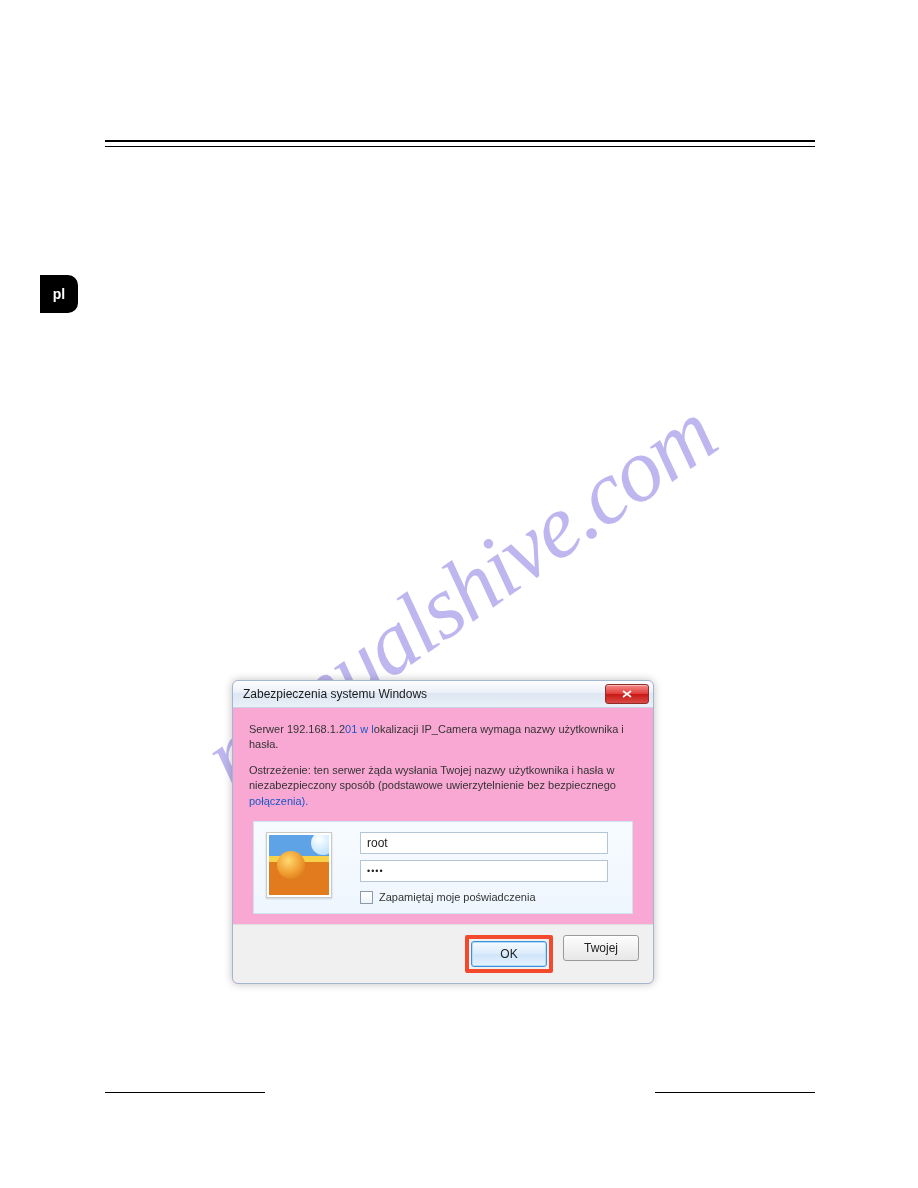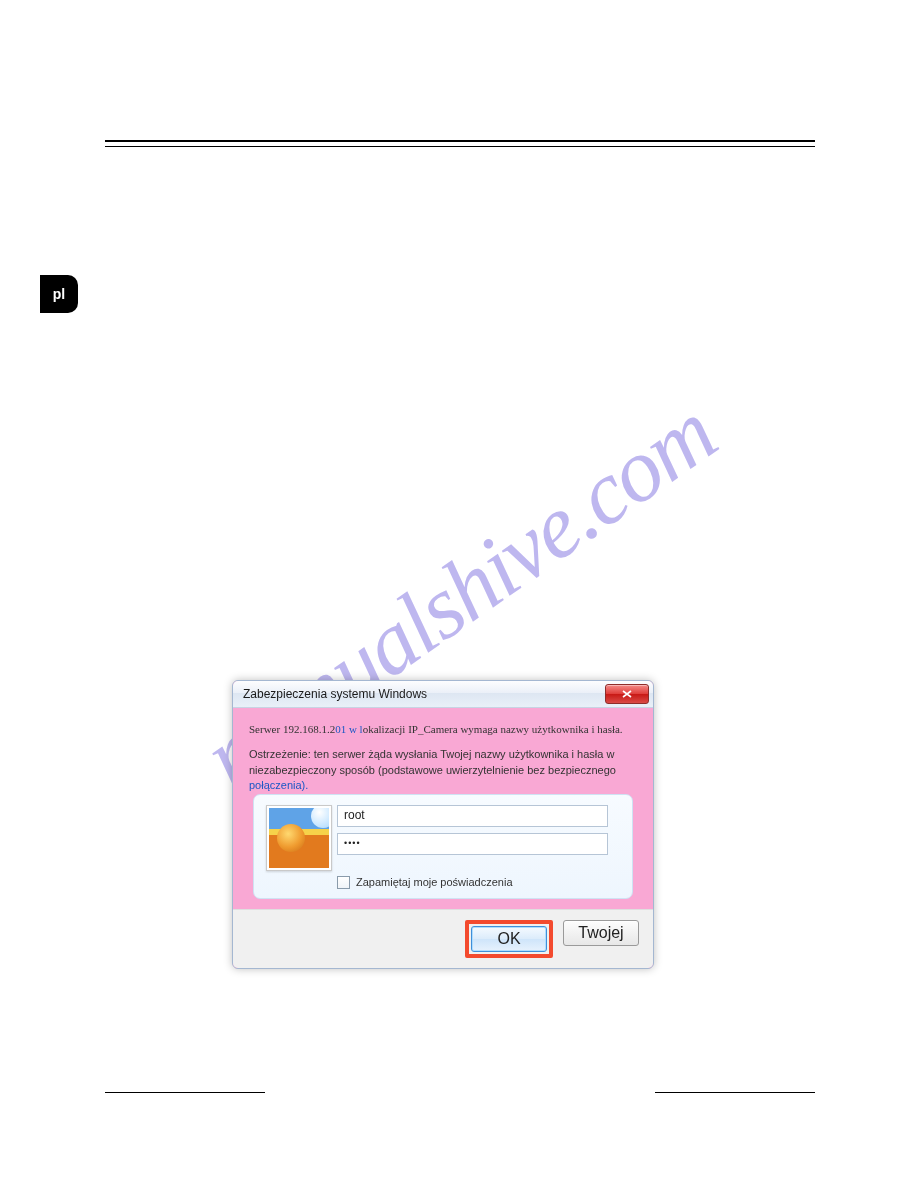--- a/index.html
+++ b/index.html
@@ -110,32 +110,32 @@
     font-size: 11px;
     box-shadow: inset 0 1px 0 rgba(255,255,255,0.4);
   }
   .close-btn svg { display:block; }
 
   .dialog-body {
     padding: 14px 16px 10px 16px;
     font-size: 11px;
     line-height: 1.4;
   }
-  .msg1 { margin-bottom: 10px; font-family: Liberation Serif, serif; }
-  .msg2 { margin-bottom: 0; }
+  .msg1 { margin-bottom: 10px; }
+  .msg2 { margin-bottom: 12px; }
   .link-frag { color: #1a57c5; }
 
   .cred-box {
     margin: 0 4px;
     border: 1px solid #cfe2f3;
-    border-radius: 7px;
+    border-radius: 0;
     background: linear-gradient(to bottom, #f7fbff, #eef6fe);
     padding: 10px 24px 8px 12px;
     display: flex;
-    gap: 5px;
+    gap: 28px;
   }
   .avatar-frame {
     width: 60px;
     height: 60px;
     border: 1px solid #c9c9c9;
     background: #fff;
     padding: 2px;
     box-shadow: 0 1px 2px rgba(0,0,0,0.15);
     flex: none;
   }
@@ -178,21 +178,21 @@
     display: flex;
     align-items: center;
     color: #222;
     letter-spacing: 0;
   }
   .passfield { letter-spacing: 1px; font-size: 9px; }
   .remember-row {
     display: flex;
     align-items: center;
     gap: 6px;
-    margin-top: 14px;
+    margin-top: 2px;
     font-size: 11px;
     color: #333;
   }
   .chk {
     width: 13px;
     height: 13px;
     border: 1px solid #8a9bab;
     background: linear-gradient(to bottom,#fff,#f0f4f8);
     box-sizing: border-box;
   }
@@ -204,21 +204,21 @@
     display: flex;
     justify-content: flex-end;
     gap: 10px;
   }
   .btn {
     min-width: 74px;
     height: 24px;
     border: 1px solid #9a9a9a;
     border-radius: 3px;
     background: linear-gradient(to bottom,#fdfdfd,#e7e7e7);
-    font-size: 16px;
+    font-size: 12px;
     color: #222;
     display: flex;
     align-items: center;
     justify-content: center;
     box-shadow: inset 0 1px 0 #fff;
   }
   .btn-ok {
     border: 1px solid #3f8fd9;
     background: linear-gradient(to bottom,#f5faff,#dcecfb 48%,#cfe5fa 52%,#e7f2fd);
     box-shadow: inset 0 0 0 1px #aeddff;

